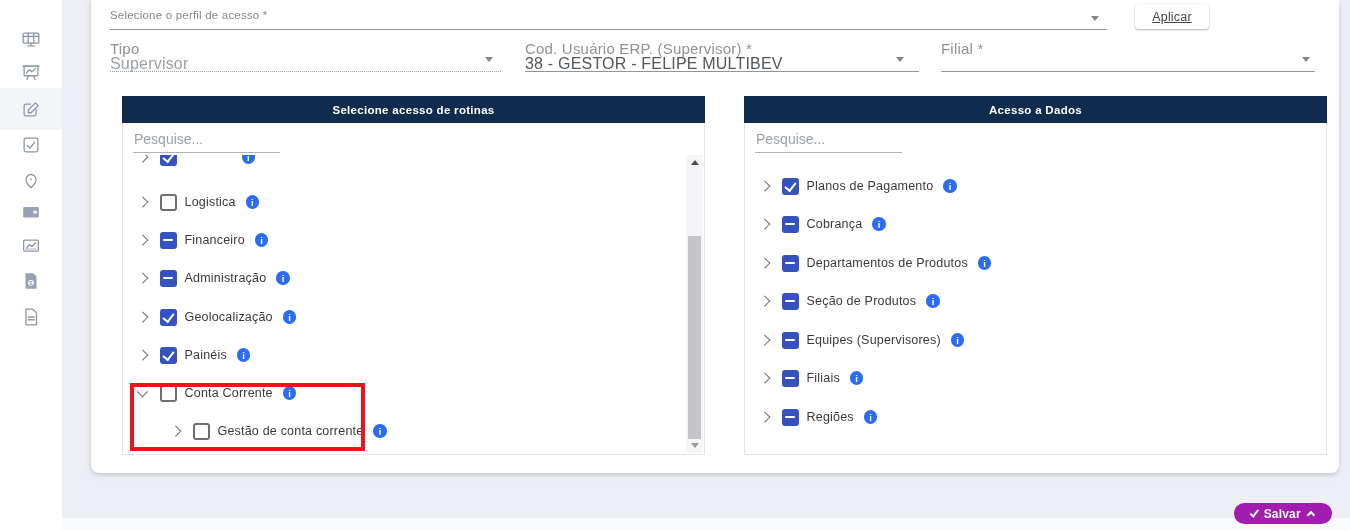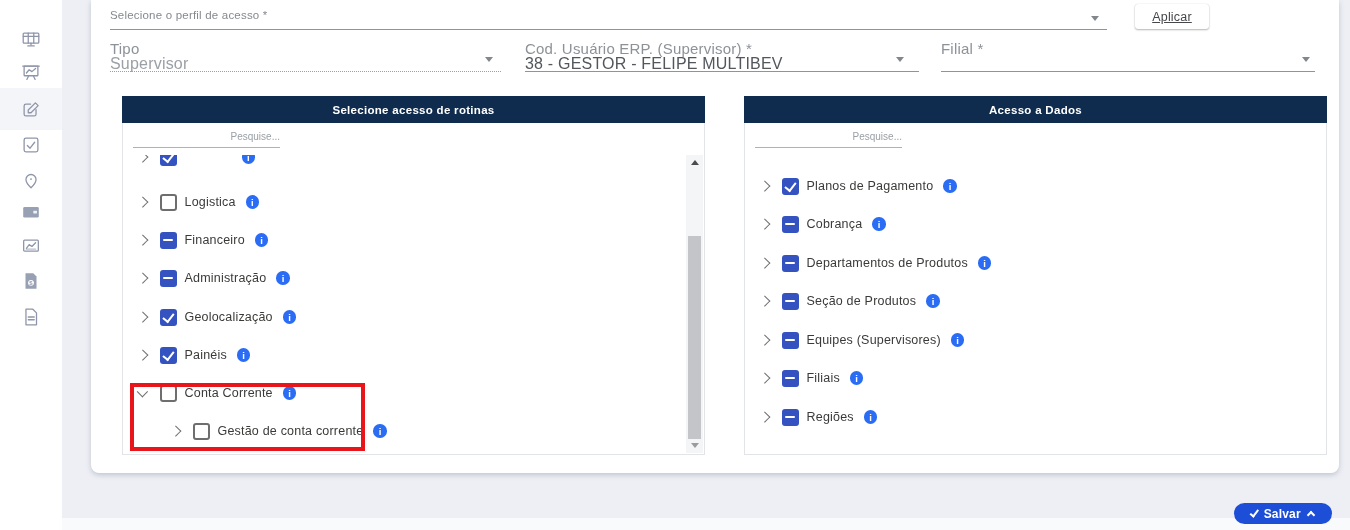--- a/index.html
+++ b/index.html
@@ -35,21 +35,21 @@
                font-family:inherit; font-size:12.5px; color:#46474a; letter-spacing:.2px; cursor:pointer;text-decoration:underline; }
 
   
   .panel { position:absolute; top:96px; width:583px; height:359px; background:#fff; border:1px solid #e2e4e8; }
   .panel.left { left:31px; } .panel.right { left:639px;margin-left:14px; }
   .panel-header { position:absolute; left:-1px; top:-1px; width:583px; height:27px; background:#0f2b4e;
                   color:#fff; font-size:11.5px; font-weight:bold; letter-spacing:.3px;
                   display:flex; align-items:center; justify-content:center; }
   .search-input { position:absolute; left:10px; top:34px; width:147px; border:none; outline:none;
                   border-bottom:1px solid #aeb2b7; background:transparent; font-family:inherit;
-                  font-size:10px; color:#3c3c3b; padding:0 0 5px 1px;text-align:right; }
+                  font-size:14px; color:#3c3c3b; padding:0 0 5px 1px; }
   .search-input::placeholder { color:#9aa0a6; }
   .tree { position:absolute; left:0; top:58px; right:0; bottom:0; overflow:hidden; }
 
   
   .row { position:absolute; left:14px; height:20px; display:flex; align-items:center; }
   .row.child { left:47px; }
   .chev { width:7.5px; height:7.5px; border-style:solid; border-color:#6e6e6e; border-width:1.5px 1.5px 0 0;
           transform:rotate(45deg); margin:0 13px 0 2px; flex:none; cursor:pointer; }
   .chev.down { transform:rotate(135deg); margin-top:-3px; }
   .cb { width:17px; height:17px; border-radius:3px; margin-right:8px; position:relative; flex:none; cursor:pointer; }
@@ -73,21 +73,21 @@
   .tri-up { width:0; height:0; border-left:4px solid transparent; border-right:4px solid transparent; border-bottom:5px solid #4c4c4c; }
   .tri-down { width:0; height:0; border-left:4px solid transparent; border-right:4px solid transparent; border-top:5px solid #9b9b9b; }
   .sb-thumb { position:absolute; left:2px; width:13px; top:81px; height:203px; background:#c3c5c9; cursor:pointer; }
 
   
   .annotation { position:absolute; left:39px; top:383px; width:235px; height:68px;
                 border:4px solid #e8161a; z-index:10; pointer-events:none; }
 
   
   .save-btn { position:absolute; left:1234px; top:503px; width:98px; height:21px; border:none; border-radius:14px;
-              background:#1d4ed8; color:#fff; display:flex; align-items:center; justify-content:center; gap:7px;
+              background:#a21caf; color:#fff; display:flex; align-items:center; justify-content:center; gap:7px;
               font-family:inherit; cursor:pointer; z-index:4; }
   .save-check { width:4.5px; height:8.5px; border:solid #fff; border-width:0 2px 2px 0; transform:rotate(38deg); margin-top:-2px; }
   .save-label { font-size:12px; font-weight:bold; letter-spacing:.2px; }
   .save-caret { width:6px; height:6px; border:solid #fff; border-width:2px 2px 0 0; transform:rotate(-45deg); margin-top:3px; }
 </style>
 </head>
 <body>
 
 <div class="stage">
   <div class="main-bg"></div>

